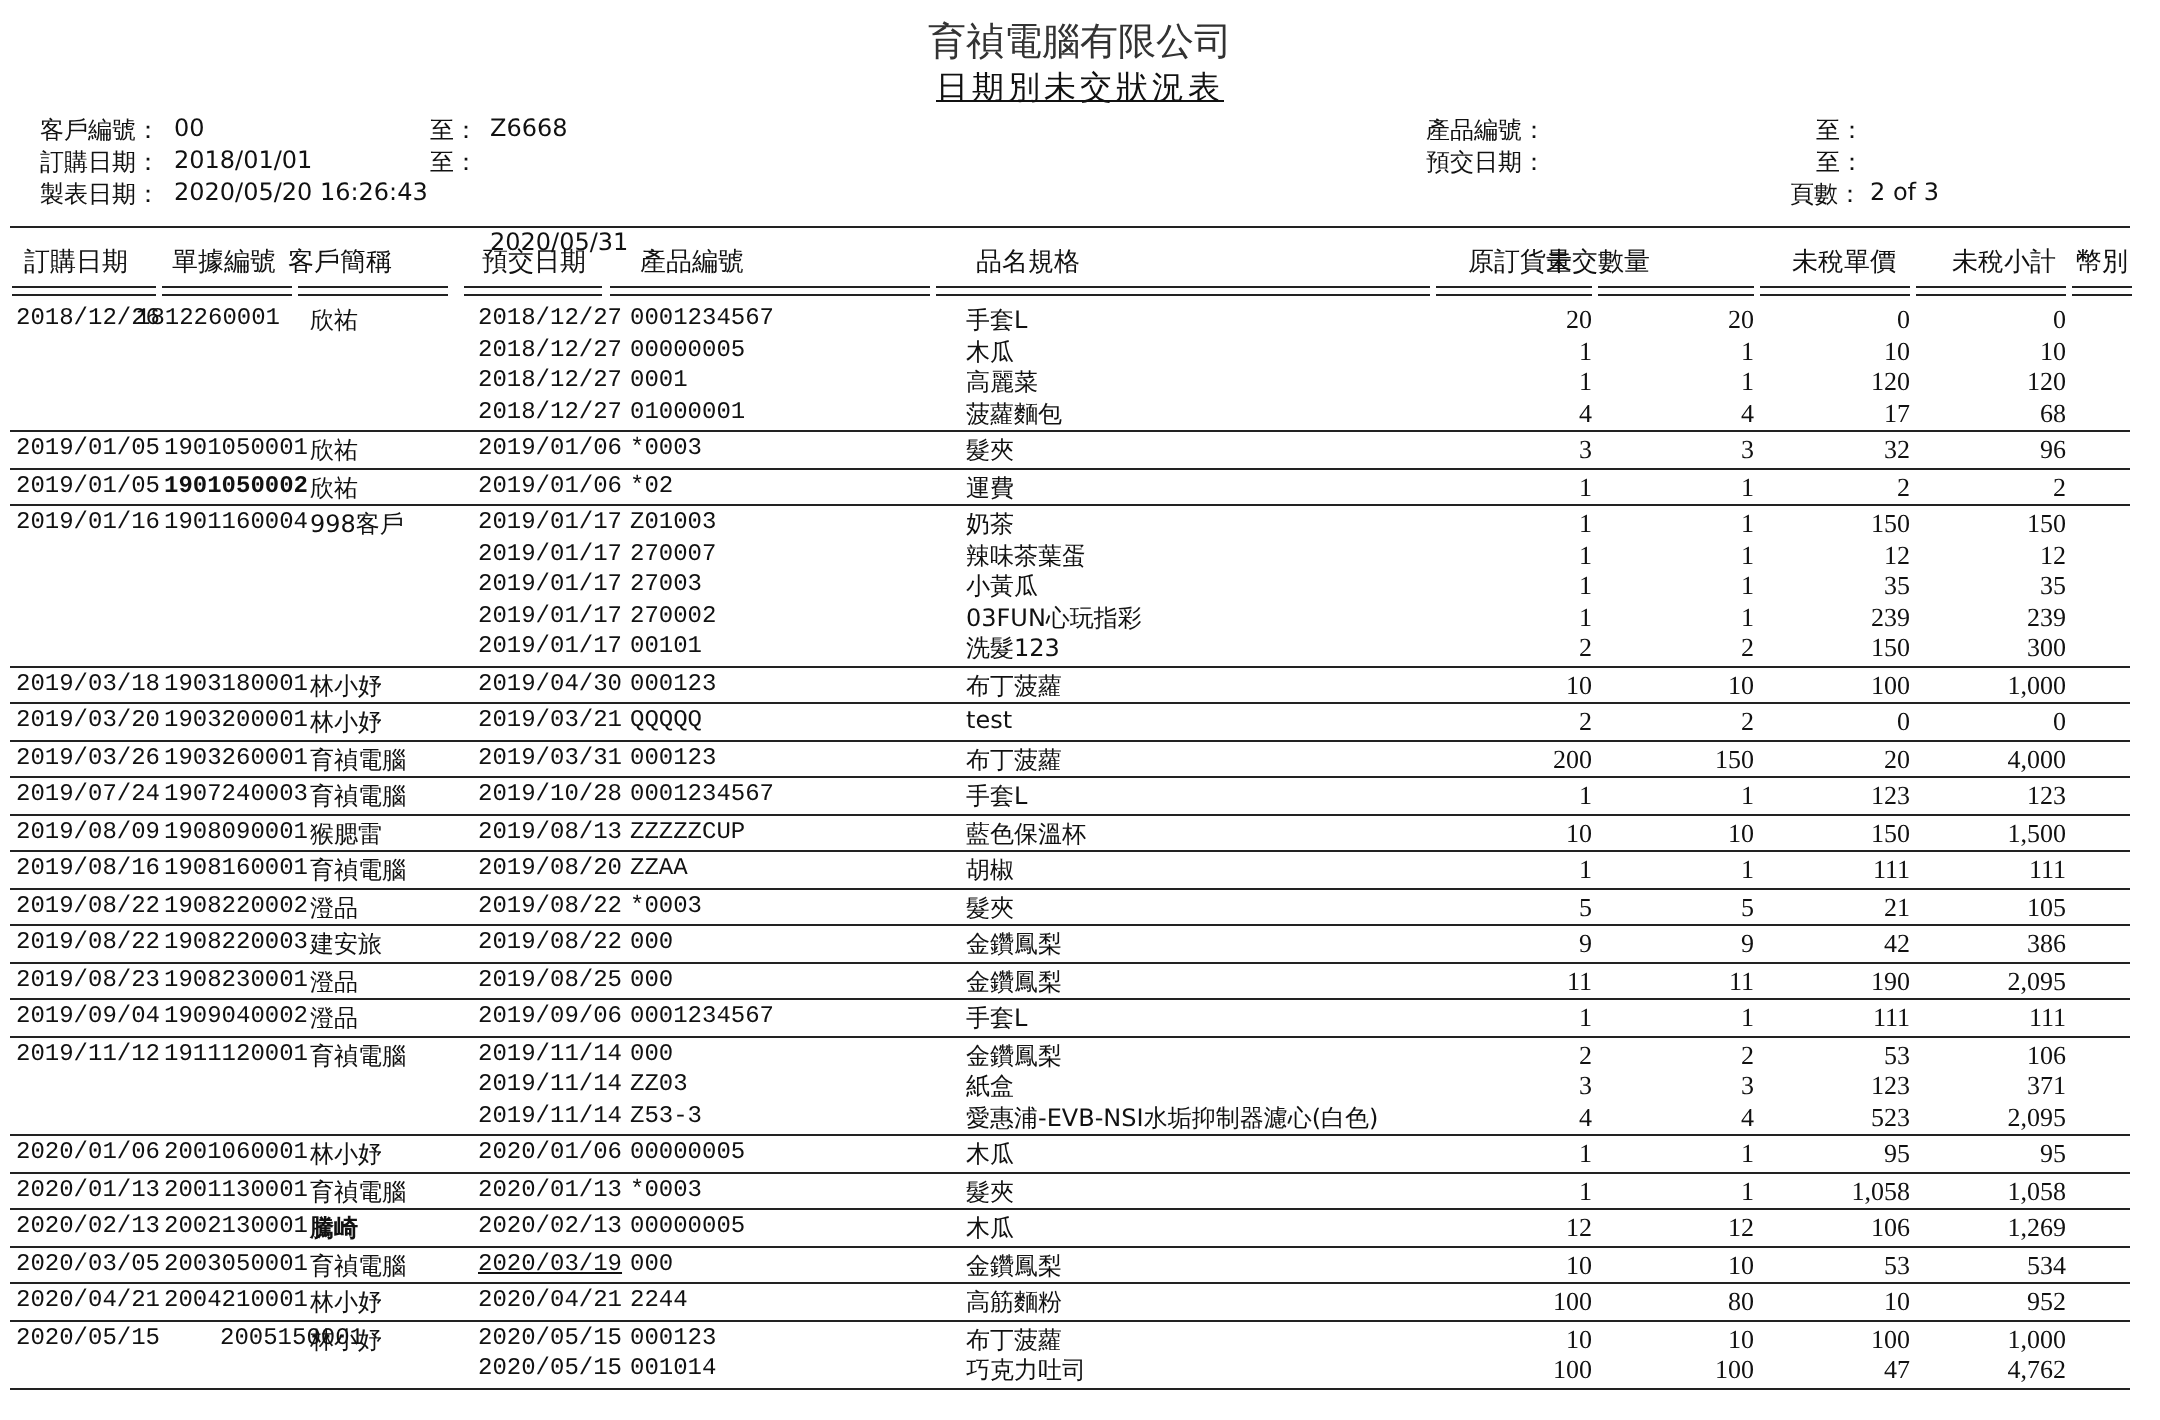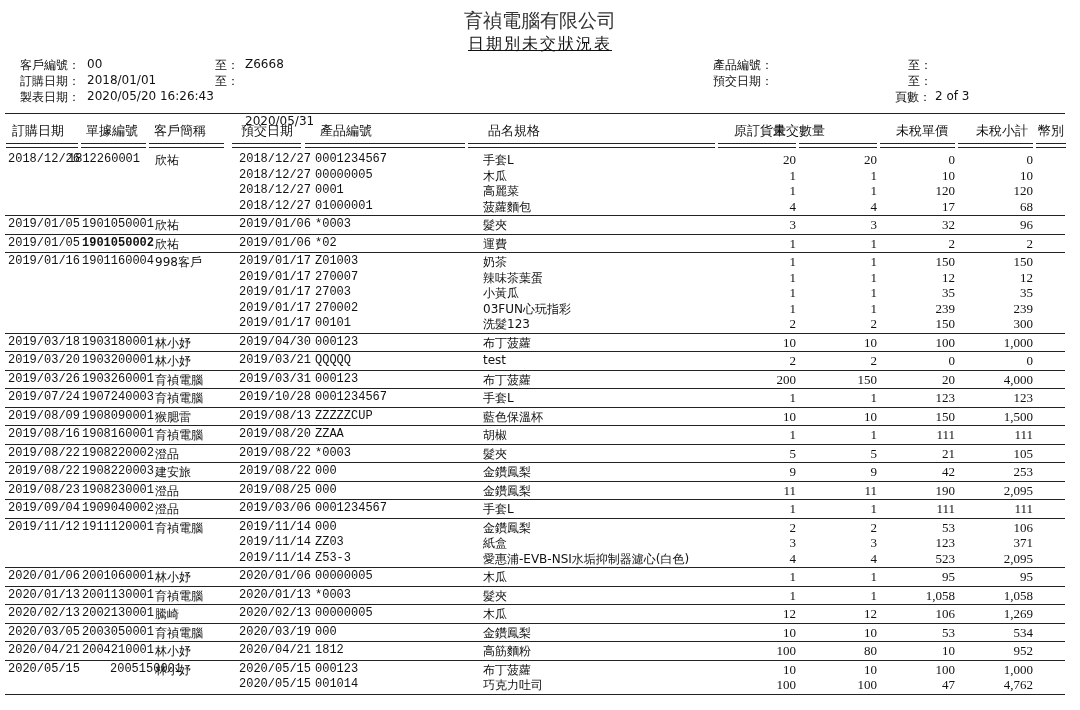--- a/index.html
+++ b/index.html
@@ -42,21 +42,21 @@
 <div class="abs meta" style="left:908px;top:57px;">至：</div>
 <div class="abs meta" style="left:713px;top:73px;">預交日期：</div>
 <div class="abs meta" style="left:908px;top:73px;">至：</div>
 <div class="abs meta" style="left:895px;top:89px;">頁數：</div>
 <div class="abs meta v" style="left:935px;top:89px;">2 of 3</div>
 
 <div class="abs rule-top"></div>
 
 <div class="abs hdr" style="left:12px;">訂購日期</div>
 <div class="abs hdr" style="left:86px;">單據編號</div>
-<div class="abs hdr" style="left:154px;">客戶簡稱</div>
+<div class="abs hdr" style="left:144px;">客戶簡稱</div>
 <div class="abs hdr" style="left:241px;">預交日期</div>
 <div class="abs hdr" style="left:320px;">產品編號</div>
 <div class="abs hdr" style="left:488px;">品名規格</div>
 <div class="abs hdr" style="left:734px;">原訂貨量</div>
 <div class="abs hdr" style="left:773px;">未交數量</div>
 <div class="abs hdr" style="left:896px;">未稅單價</div>
 <div class="abs hdr" style="left:976px;">未稅小計</div>
 <div class="abs hdr" style="left:1038px;">幣別</div>
 
 <div class="abs dbl" style="left:6px;width:72px;"></div>
@@ -302,41 +302,41 @@
     <div class="row" style="top: 464px;">
     <span class="c" style="left:8px;">2019/08/22</span>
     <span class="c" style="left:82px;">1908220003</span>
     <span class="c zh" style="left:155px;">建安旅</span>
     <span class="c" style="left:239px;">2019/08/22</span>
     <span class="c" style="left:315px;">000</span>
     <span class="c zh" style="left:483px;">金鑽鳳梨</span>
     <span class="c r" style="left:718px;width:78px;">9</span>
     <span class="c r" style="left:799px;width:78px;">9</span>
     <span class="c r" style="left:880px;width:75px;">42</span>
-    <span class="c r" style="left:958px;width:75px;">253</span>
+    <span class="c r" style="left:958px;width:75px;">386</span>
   </div>
     <div class="sep" style="top: 480.5px;"></div>
     <div class="row" style="top: 482.5px;">
     <span class="c" style="left:8px;">2019/08/23</span>
     <span class="c" style="left:82px;">1908230001</span>
     <span class="c zh" style="left:155px;">澄品</span>
     <span class="c" style="left:239px;">2019/08/25</span>
     <span class="c" style="left:315px;">000</span>
     <span class="c zh" style="left:483px;">金鑽鳳梨</span>
     <span class="c r" style="left:718px;width:78px;">11</span>
     <span class="c r" style="left:799px;width:78px;">11</span>
     <span class="c r" style="left:880px;width:75px;">190</span>
     <span class="c r" style="left:958px;width:75px;">2,095</span>
   </div>
     <div class="sep" style="top: 499px;"></div>
     <div class="row" style="top: 501px;">
     <span class="c" style="left:8px;">2019/09/04</span>
     <span class="c" style="left:82px;">1909040002</span>
     <span class="c zh" style="left:155px;">澄品</span>
-    <span class="c" style="left:239px;">2019/03/06</span>
+    <span class="c" style="left:239px;">2019/09/06</span>
     <span class="c" style="left:315px;">0001234567</span>
     <span class="c zh" style="left:483px;">手套L</span>
     <span class="c r" style="left:718px;width:78px;">1</span>
     <span class="c r" style="left:799px;width:78px;">1</span>
     <span class="c r" style="left:880px;width:75px;">111</span>
     <span class="c r" style="left:958px;width:75px;">111</span>
   </div>
     <div class="sep" style="top: 517.5px;"></div>
     <div class="row" style="top: 519.5px;">
     <span class="c" style="left:8px;">2019/11/12</span>
@@ -397,49 +397,49 @@
     <span class="c zh" style="left:483px;">髮夾</span>
     <span class="c r" style="left:718px;width:78px;">1</span>
     <span class="c r" style="left:799px;width:78px;">1</span>
     <span class="c r" style="left:880px;width:75px;">1,058</span>
     <span class="c r" style="left:958px;width:75px;">1,058</span>
   </div>
     <div class="sep" style="top: 604px;"></div>
     <div class="row" style="top: 606px;">
     <span class="c" style="left:8px;">2020/02/13</span>
     <span class="c" style="left:82px;">2002130001</span>
-    <span class="c zh" style="left:155px;">騰崎</span>
+    <span class="c zh" style="left:155px;font-weight:bold;">騰崎</span>
     <span class="c" style="left:239px;">2020/02/13</span>
     <span class="c" style="left:315px;">00000005</span>
     <span class="c zh" style="left:483px;">木瓜</span>
     <span class="c r" style="left:718px;width:78px;">12</span>
     <span class="c r" style="left:799px;width:78px;">12</span>
     <span class="c r" style="left:880px;width:75px;">106</span>
     <span class="c r" style="left:958px;width:75px;">1,269</span>
   </div>
     <div class="sep" style="top: 622.5px;"></div>
     <div class="row" style="top: 624.5px;">
     <span class="c" style="left:8px;">2020/03/05</span>
     <span class="c" style="left:82px;">2003050001</span>
     <span class="c zh" style="left:155px;">育禎電腦</span>
-    <span class="c" style="left:239px;">2020/03/19</span>
+    <span class="c" style="left:239px;text-decoration:underline;">2020/03/19</span>
     <span class="c" style="left:315px;">000</span>
     <span class="c zh" style="left:483px;">金鑽鳳梨</span>
     <span class="c r" style="left:718px;width:78px;">10</span>
     <span class="c r" style="left:799px;width:78px;">10</span>
     <span class="c r" style="left:880px;width:75px;">53</span>
     <span class="c r" style="left:958px;width:75px;">534</span>
   </div>
     <div class="sep" style="top: 641px;"></div>
     <div class="row" style="top: 643px;">
     <span class="c" style="left:8px;">2020/04/21</span>
     <span class="c" style="left:82px;">2004210001</span>
     <span class="c zh" style="left:155px;">林小妤</span>
     <span class="c" style="left:239px;">2020/04/21</span>
-    <span class="c" style="left:315px;">1812</span>
+    <span class="c" style="left:315px;">2244</span>
     <span class="c zh" style="left:483px;">高筋麵粉</span>
     <span class="c r" style="left:718px;width:78px;">100</span>
     <span class="c r" style="left:799px;width:78px;">80</span>
     <span class="c r" style="left:880px;width:75px;">10</span>
     <span class="c r" style="left:958px;width:75px;">952</span>
   </div>
     <div class="sep" style="top: 659.5px;"></div>
     <div class="row" style="top: 661.5px;">
     <span class="c" style="left:8px;">2020/05/15</span>
     <span class="c" style="left:82px;margin-left:28px;">2005150001</span>

